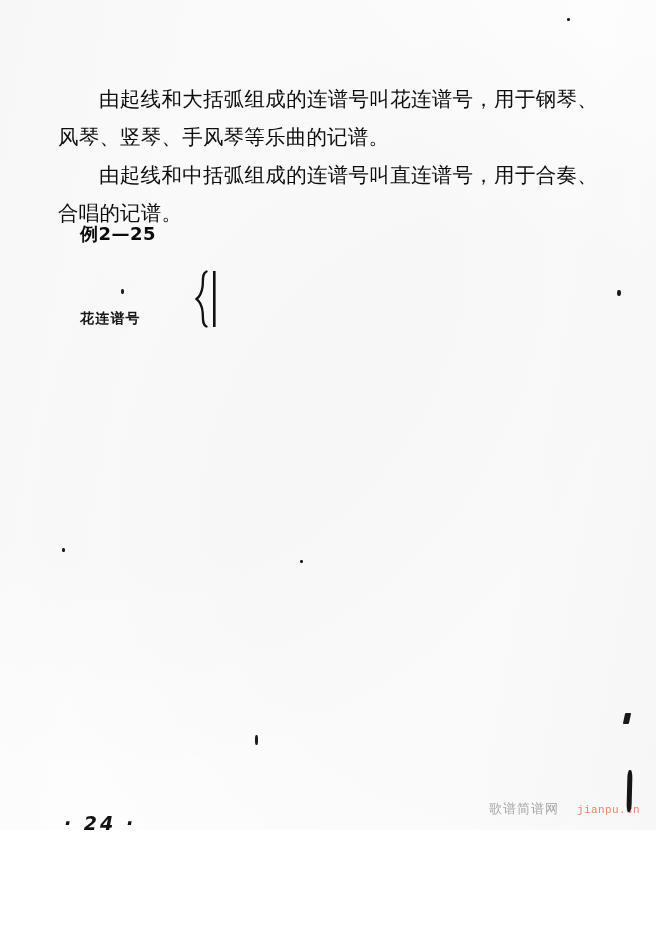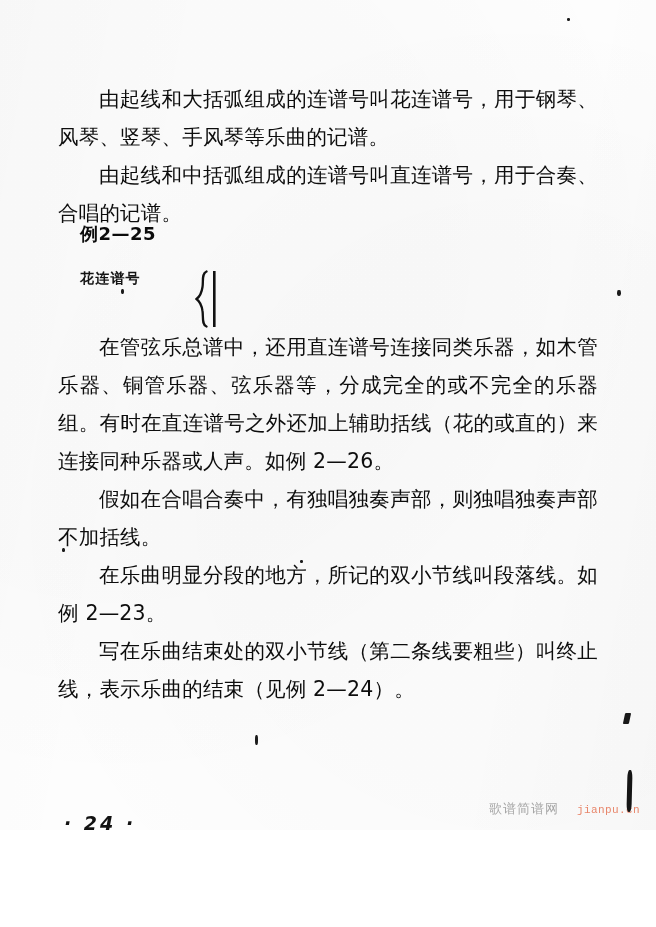--- a/index.html
+++ b/index.html
@@ -58,21 +58,21 @@
     margin-left: 22px;
   }
   .notation-row {
     position: relative;
     height: 78px;
     margin-top: 20px;
   }
   .notation-item {
     position: absolute;
     display: flex;
-    align-items: flex-start;
+    align-items: flex-end;
     gap: 54px;
   }
   .notation-item.first { left: 22px; top: 4px; }
   .notation-item.second { left: 207px; top: 4px; }
   .notation-label {
     font-size: 14px;
     font-weight: bold;
     letter-spacing: 1.2px;
     color: #141414;
     white-space: nowrap;
@@ -176,26 +176,20 @@
             <path d="M11.5 1.5 C6.5 3.5, 8.5 11, 7.5 17 C6.8 22, 4.2 27, 1.5 29 C4.2 31, 6.8 36, 7.5 41 C8.5 47, 6.5 54.5, 11.5 56.5" fill="none" stroke="#111" stroke-width="2.3" stroke-linecap="round"></path>
             <rect x="18" y="1" width="2.6" height="56" fill="#111"></rect>
           </svg>
         </span>
       </div>
 
 
     </div>
   </div>
 
-  <div class="textblock" style="top:328px;">
-    <p class="para">在管弦乐总谱中，还用直连谱号连接同类乐器，如木管乐器、铜管乐器、弦乐器等，分成完全的或不完全的乐器组。有时在直连谱号之外还加上辅助括线（花的或直的）来连接同种乐器或人声。如例 2—26。</p>
-    <p class="para">假如在合唱合奏中，有独唱独奏声部，则独唱独奏声部不加括线。</p>
-    <p class="para">在乐曲明显分段的地方，所记的双小节线叫段落线。如例 2—23。</p>
-    <p class="para">写在乐曲结束处的双小节线（第二条线要粗些）叫终止线，表示乐曲的结束（见例 2—24）。</p>
-  </div>
 
   <div class="page-number">· 24 ·</div>
 
   <div class="watermark">
     <span class="wm-cn">歌谱简谱网</span>
     <span class="wm-url">jianpu.cn</span>
   </div>
 
   <div class="scan-line"></div>
   <div class="edge-smudge"></div>

